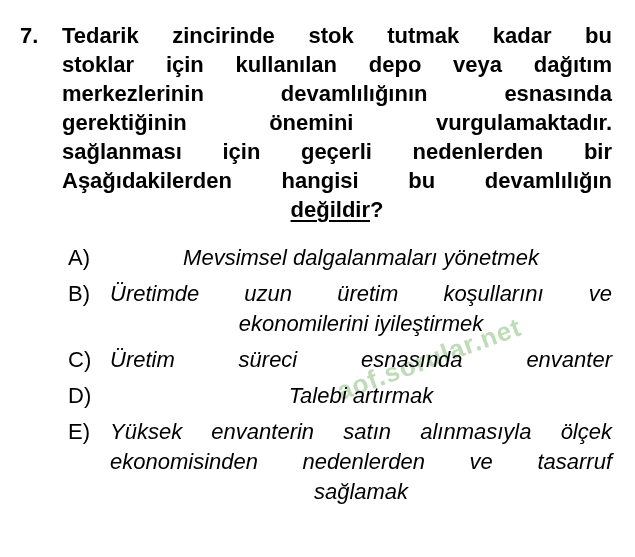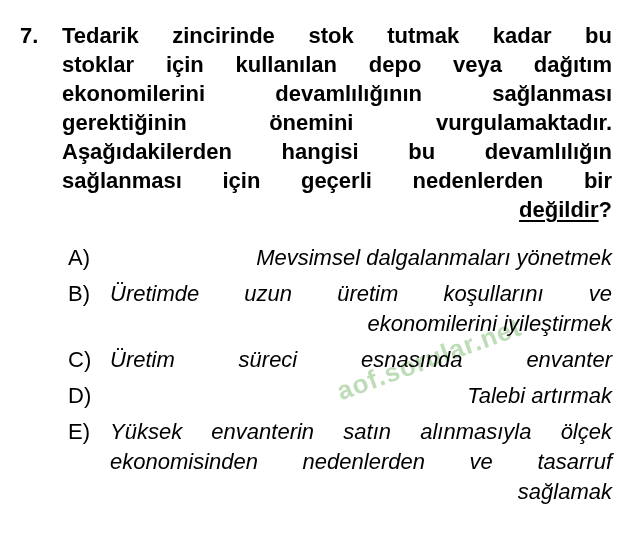--- a/index.html
+++ b/index.html
@@ -50,21 +50,21 @@
   }
   .qnum {
     width: 42px; flex-shrink: 0;
     font-size: 22px; font-weight: bold; line-height: 29px;
   }
   .qtext {
     flex: 1;
     font-size: 22px; font-weight: bold; line-height: 29px;
   }
   .jline { display: block; text-align: justify; text-align-last: justify; }
-  .lline { display: block; text-align: right; }
+  .lline { display: block; text-align: center; }
   .underlined {
     text-decoration: underline;
     text-decoration-thickness: 2px;
     text-underline-offset: 3px;
   }
 
   
   .options {
     position: relative; z-index: 1;
     margin: 19px 23px 0 68px;
@@ -80,24 +80,24 @@
 <div class="page">
 
   <div class="wm-diagonal">aof.sorular.net</div>
   <div class="wm-vertical">aof.sorular.net</div>
 
   <div class="question-row">
     <div class="qnum">7.</div>
     <div class="qtext">
       <span class="jline">Tedarik zincirinde stok tutmak kadar bu</span>
       <span class="jline">stoklar için kullanılan depo veya dağıtım</span>
-      <span class="jline">ekonomilerini devamlılığının sağlanması</span>
+      <span class="jline">merkezlerinin devamlılığının esnasında</span>
       <span class="jline">gerektiğinin önemini vurgulamaktadır.</span>
+      <span class="jline">sağlanması için geçerli nedenlerden bir</span>
       <span class="jline">Aşağıdakilerden hangisi bu devamlılığın</span>
-      <span class="jline">sağlanması için geçerli nedenlerden bir</span>
       <span class="lline"><span class="underlined">değildir</span><span>?</span></span>
     </div>
   </div>
 
   <div class="options">
 
     <div class="option">
       <span class="opt-letter">A)</span>
       <span class="opt-text">
         <span class="lline">Mevsimsel dalgalanmaları yönetmek</span>

